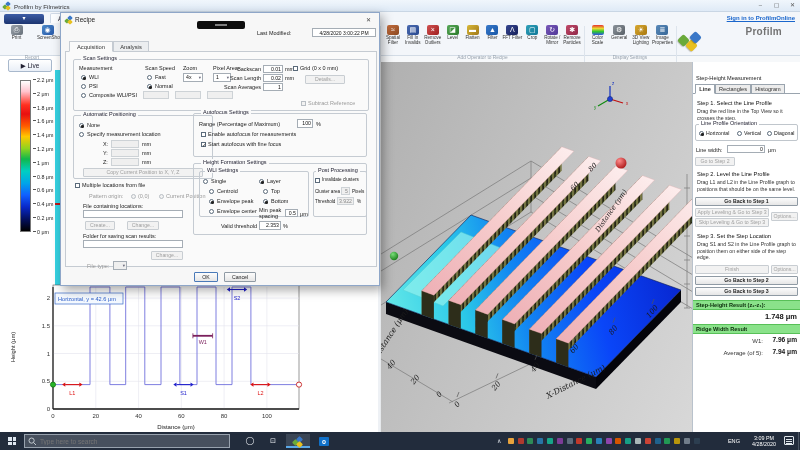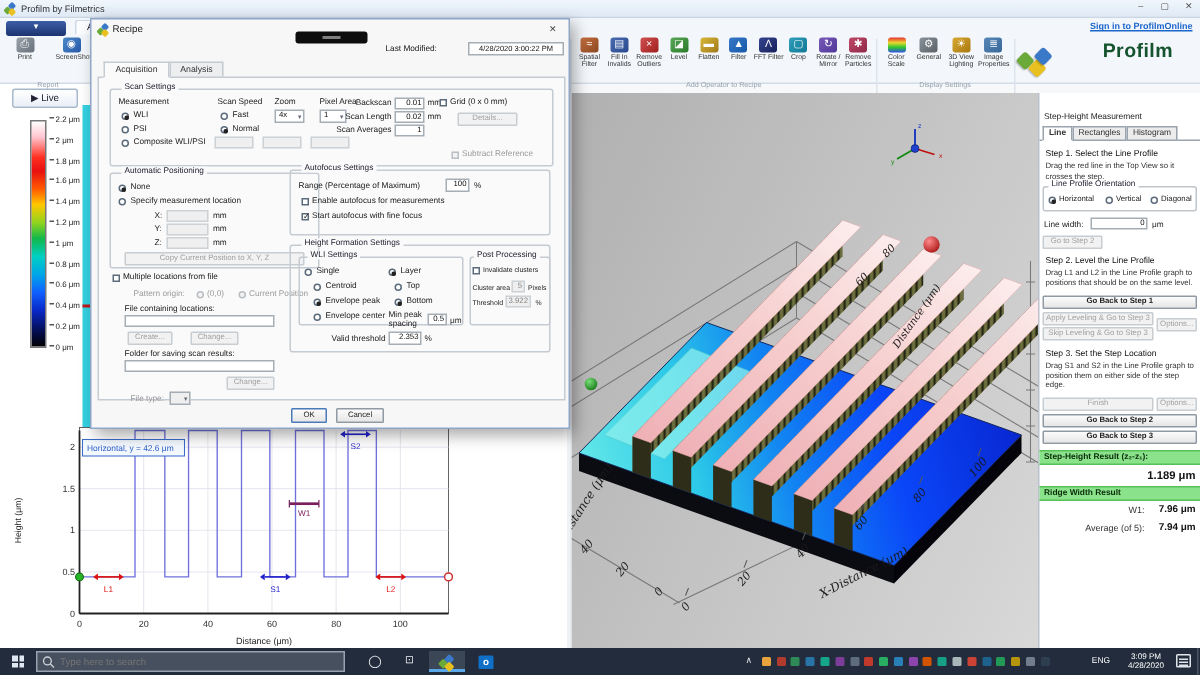--- a/index.html
+++ b/index.html
@@ -14,21 +14,21 @@
   
   .ribbon{position:absolute;left:0;top:12px;width:800px;height:44px;background:#f3f6fa;border-bottom:1px solid #d3dce6;z-index:4}
   .appmenu{position:absolute;left:4px;top:2px;width:40px;height:10px;border-radius:2px;background:linear-gradient(#3d5da6,#1c3570);color:#fff;font-size:6px;text-align:center;line-height:9px}
   .rtab{position:absolute;left:50px;top:1px;padding:1px 7px;font-size:6.5px;background:#fbfdff;border:1px solid #cfd9e6;border-bottom:none;border-radius:2px 2px 0 0;color:#223}
   .rgroup{position:absolute;top:13px;height:30px;display:flex;justify-content:space-between}
   .rgl{position:absolute;top:43px;width:100%;text-align:center;font-size:4.8px;color:#97a2ae;top:30px}
   .ritem{width:21px;text-align:center;font-size:4.6px;line-height:1.08;color:#333}
   .ricon{width:12px;height:10px;margin:0 auto 1px;border-radius:2px;color:#fff;font-size:7px;line-height:10px;text-align:center;overflow:hidden}
   .vsep{position:absolute;top:14px;height:36px;width:1px;background:#dde4ec}
   .signin{position:absolute;top:3px;right:5px;font-size:6px;color:#1a66cc;text-decoration:underline;font-weight:bold}
-  .brand{position:absolute;right:18px;top:14px;font-size:13px;color:#14532d;letter-spacing:.3px;font-weight:bold}
+  .brand{position:absolute;right:18px;top:14px;font-size:10px;color:#737373;letter-spacing:.3px;font-weight:bold}
   .branddm{position:absolute;width:9px;height:9px;transform:rotate(45deg);border-radius:2px;box-shadow:0 1px 1px rgba(0,0,0,.25)}
   
   .leftregion{position:absolute;left:0;top:56px;width:379px;height:376px;background:#ffffff;z-index:1}
   .livebtn{position:absolute;left:8px;top:3px;width:44px;height:13px;background:linear-gradient(#ffffff,#e9eff7);border:1px solid #a8b8cc;border-radius:2px;font-size:6.5px;line-height:11px;text-align:center;color:#223}
   .scalebar{position:absolute;left:20px;top:24px;width:11px;height:152px;border:1px solid #777;
     background:linear-gradient(to bottom,#ffffff 0%,#ffc4ce 7%,#ff3020 16%,#e81010 22%,#ff5a00 30%,#ffc800 37%,#8fd41e 45%,#11b84b 52%,#00cfc2 60%,#00a6e8 68%,#1060ff 76%,#0828c8 84%,#041060 92%,#000000 100%)}
   .scalelabels{position:absolute;left:33px;top:21px;width:30px}
   .scale-label{height:13.8px;font-size:5.3px;color:#222;white-space:nowrap}
   .scale-label::before{content:"";display:inline-block;width:3px;height:1px;background:#555;vertical-align:2px;margin-right:1px}
   .topviewstrip{position:absolute;left:55px;top:14px;width:6px;height:216px;background:#35d2e2}
@@ -421,21 +421,21 @@
   <div class="btn dis" style="left:2px;top:156px;width:74px;height:9px">Skip Leveling &amp; Go to Step 3</div>
 
   <div class="rp-h" style="left:4px;top:171px">Step 3. Set the Step Location</div>
   <div class="rp-b" style="left:4px;top:179px">Drag S1 and S2 in the Line Profile graph to position them on either side of the step edge.</div>
   <div class="btn dis" style="left:2px;top:203px;width:74px;height:9px">Finish</div>
   <div class="btn dis" style="left:78px;top:203px;width:27px;height:9px">Options...</div>
   <div class="btn" style="left:2px;top:214px;width:103px;height:9px;font-weight:bold">Go Back to Step 2</div>
   <div class="btn" style="left:2px;top:225px;width:103px;height:9px;font-weight:bold">Go Back to Step 3</div>
 
   <div class="resbar" style="top:238px">Step-Height Result (z₂-z₁):</div>
-  <div class="resval" style="left:0;top:250px;width:104px">1.189 μm</div>
+  <div class="resval" style="left:0;top:250px;width:104px">1.748 μm</div>
   <div class="resbar" style="top:262px">Ridge Width Result</div>
   <span class="rlab" style="left:20px;top:276px;width:50px">W1:</span>
   <span class="rval" style="left:70px;top:274px;width:34px">7.96 μm</span>
   <span class="rlab" style="left:8px;top:288px;width:62px">Average (of 5):</span>
   <span class="rval" style="left:70px;top:286px;width:34px">7.94 μm</span>
 </div>
 
 <div class="dialog">
   <span class="appico" style="left:4px;top:3px">
     <i class="dm" style="left:0;top:3px;background:#6aaa3a"></i>

